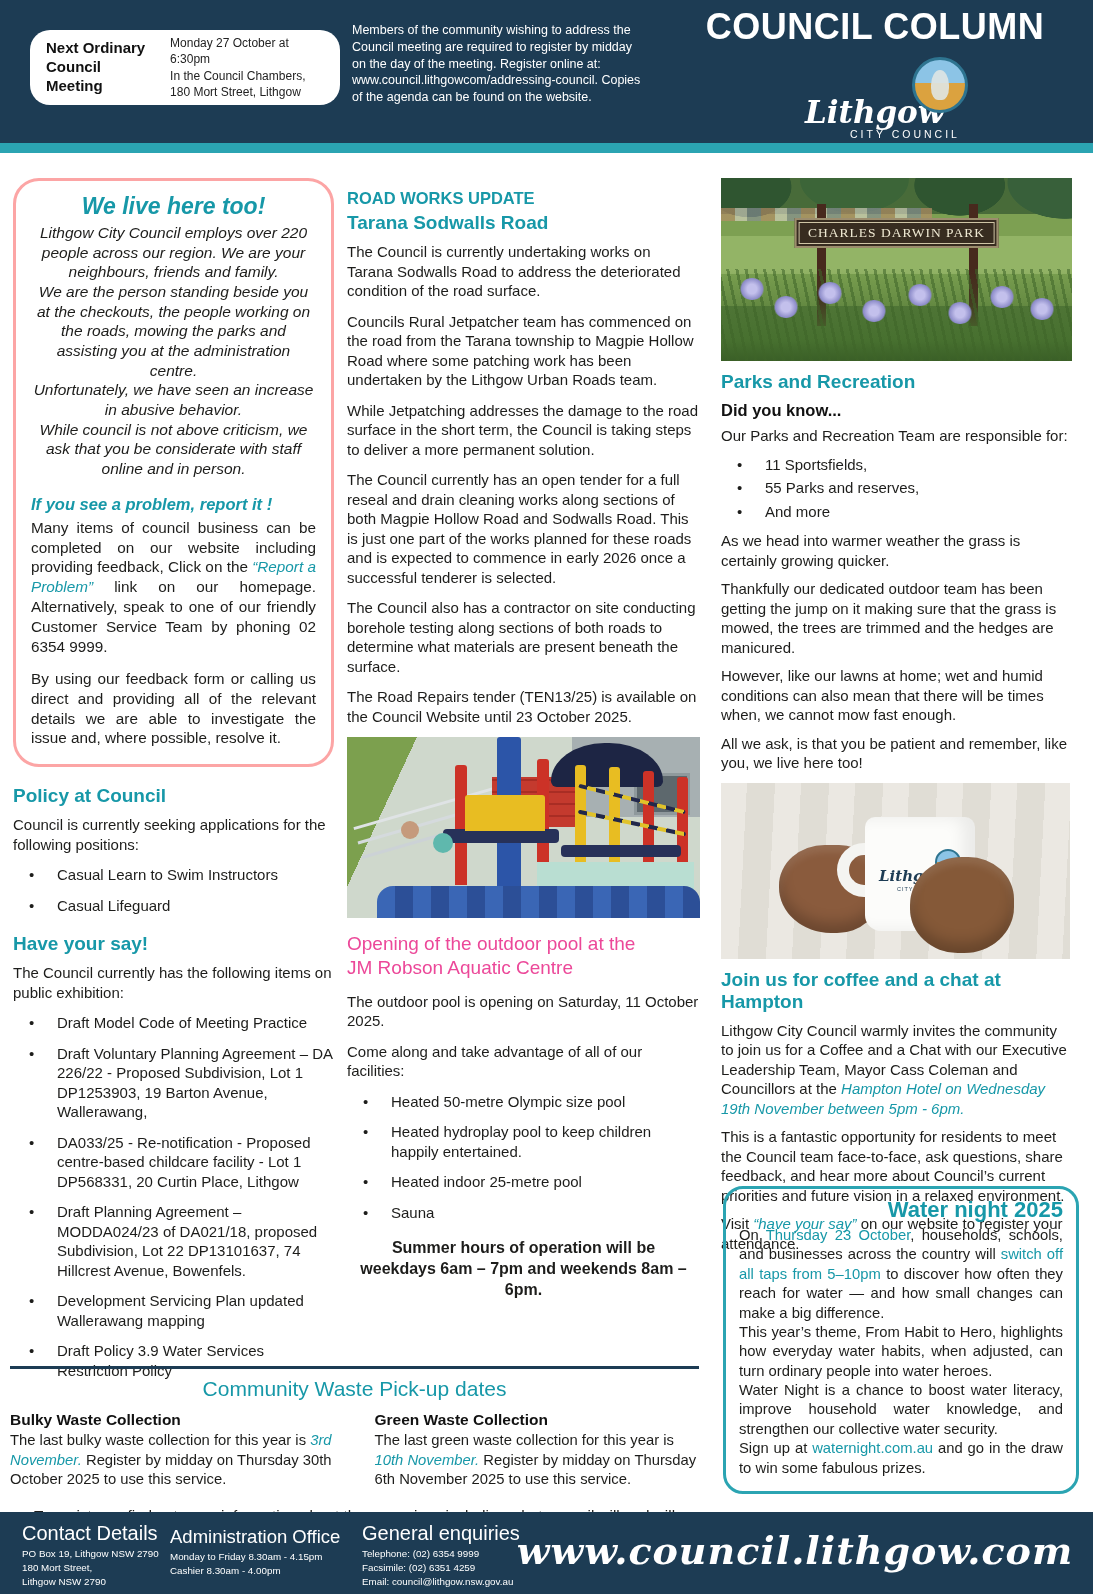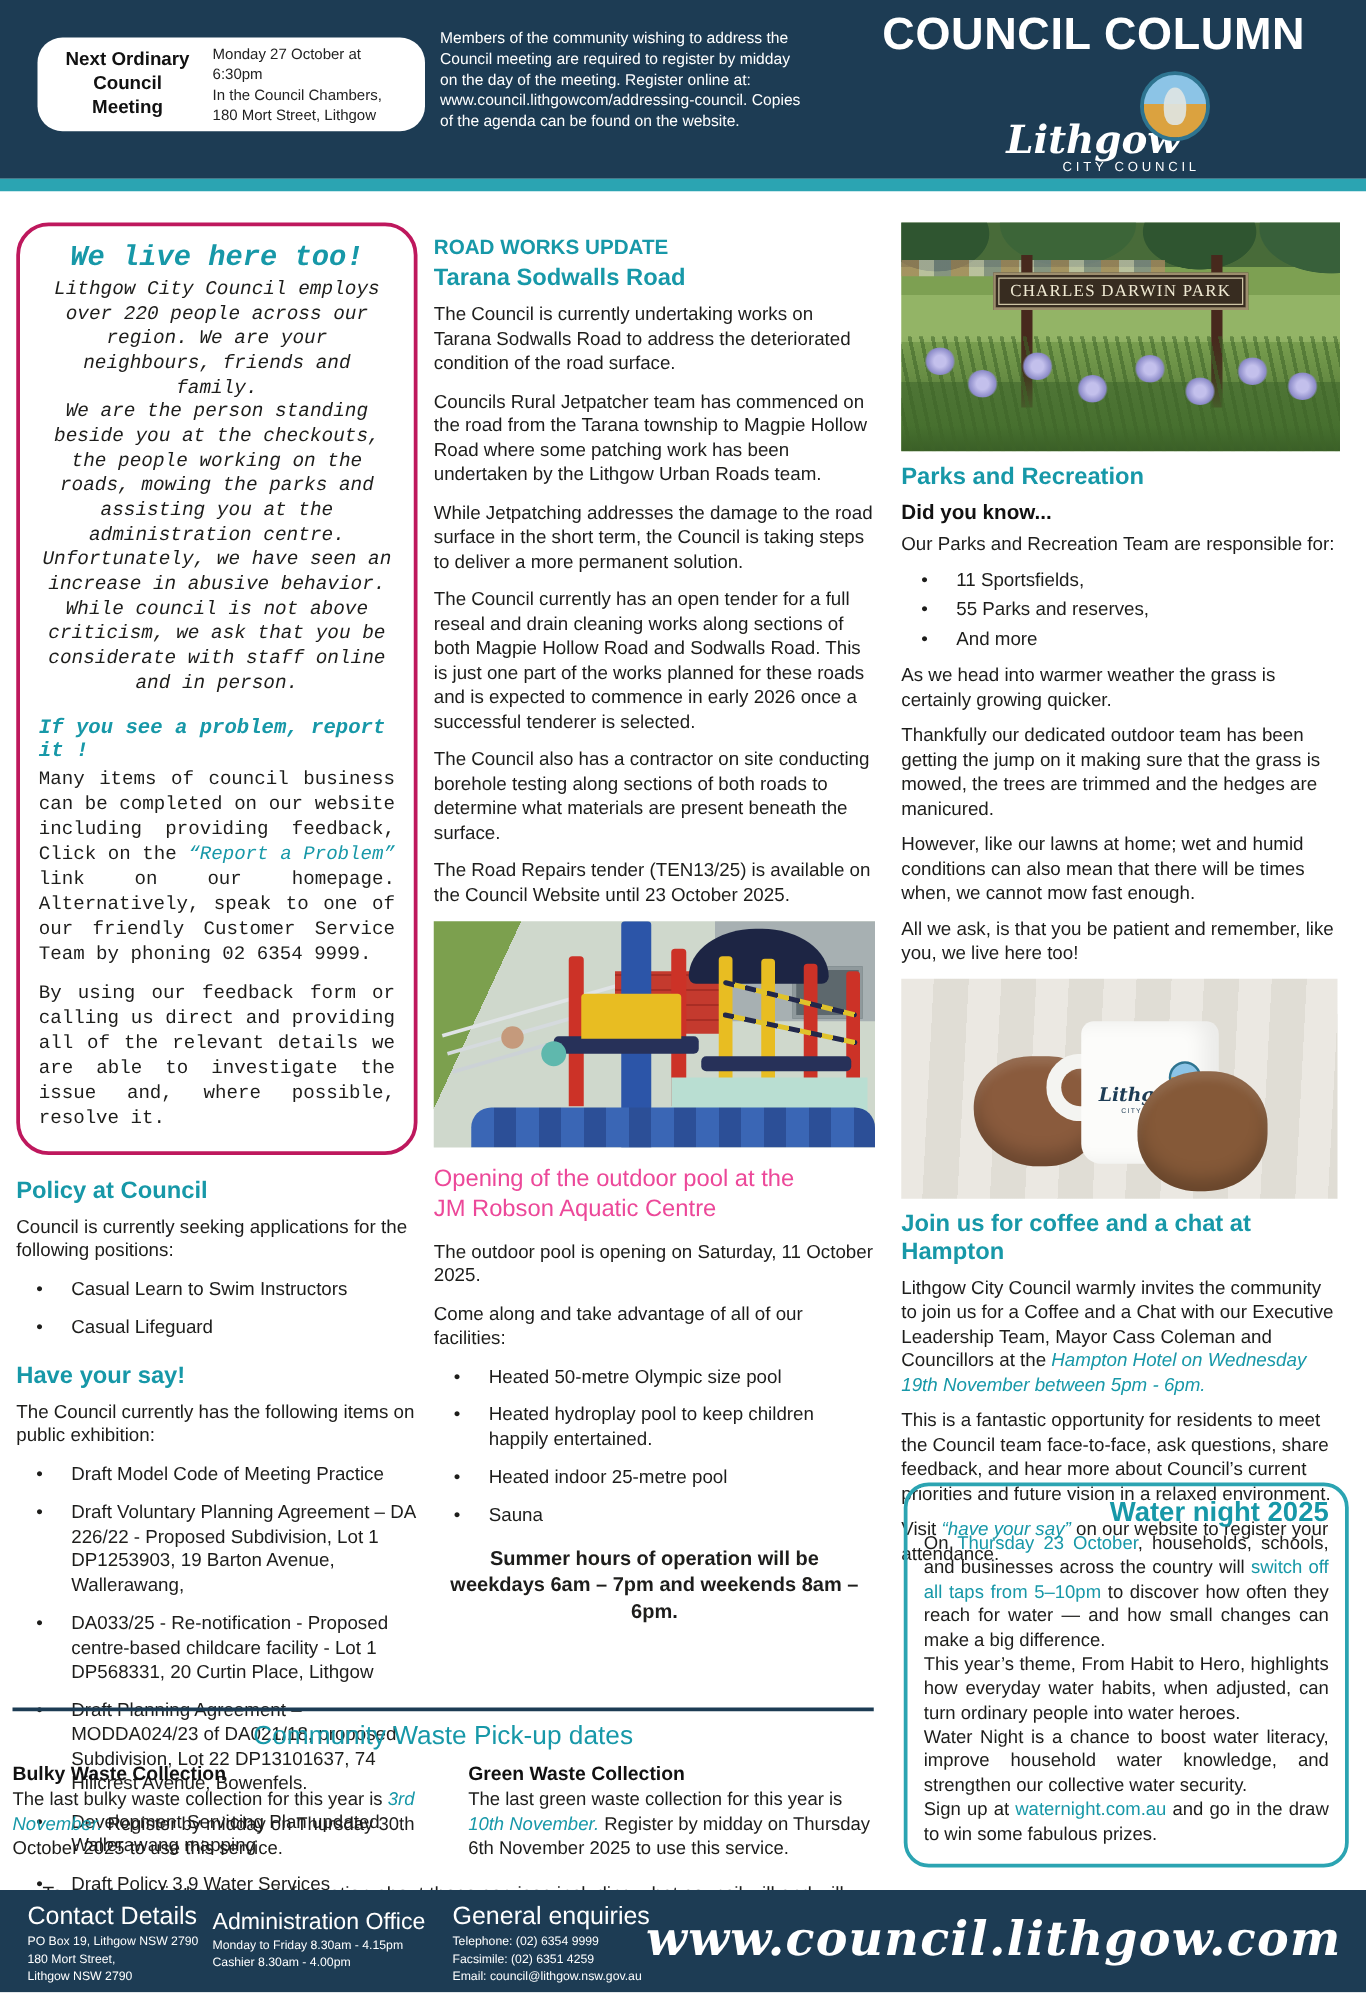--- a/index.html
+++ b/index.html
@@ -5,21 +5,21 @@
   * { box-sizing: border-box; }
   html,body { margin:0; padding:0; background:#ffffff; }
   body { font-family:"Liberation Sans", sans-serif; color:#1d1d1b; }
   .page { position:relative; width:1093px; height:1594px; background:#ffffff; overflow:hidden; }
 
   
   .header { position:absolute; left:0; top:0; width:1093px; height:143px; background:#1d3c54; }
   .stripe { position:absolute; left:0; top:143px; width:1093px; height:10px; background:#2ba4b2; }
   .meeting-box { position:absolute; left:30px; top:30px; width:310px; height:75px; background:#ffffff;
                  border-radius:20px; display:flex; align-items:center; gap:12px; padding:0 16px; }
-  .meeting-title { font-weight:bold; font-size:15px; line-height:1.25; color:#111; width:118px;text-align:center; }
+  .meeting-title { font-weight:bold; font-size:15px; line-height:1.25; color:#111; width:118px; }
   .meeting-details { font-size:12px; line-height:1.35; color:#222; }
   .register-note { position:absolute; left:352px; top:22px; width:295px; margin:0;
                    color:#ffffff; font-size:12.5px; line-height:1.34; }
   .page-title { position:absolute; left:675px; top:6px; width:400px; text-align:center;
                 color:#ffffff; font-weight:bold; font-size:36px; letter-spacing:0.5px; }
   .logo-script { position:absolute; left:805px; top:94px; color:#ffffff;
                  font-family:"DejaVu Serif", serif; font-style:italic; font-weight:bold; font-size:31px; }
   .logo-sub { position:absolute; left:850px; top:128px; color:#ffffff; font-size:10.5px; letter-spacing:3px; }
   .emblem { position:absolute; left:912px; top:57px; width:56px; height:56px; border-radius:50%;
             border:3px solid #2e7490; background:linear-gradient(180deg,#8cc4e6 0 46%, #dba23f 46% 100%); }
@@ -36,21 +36,21 @@
   .bullets li::before { content:"•"; position:absolute; left:16px; top:0; }
   .tl { color:#1798a8; }
   .tl-i { color:#1798a8; font-style:italic; }
 
   
   .col-left  { position:absolute; left:13px;  top:178px; width:321px; }
   .col-mid   { position:absolute; left:347px; top:177px; width:353px; }
   .col-right { position:absolute; left:721px; top:178px; width:352px; }
 
   
-  .live-box { border:3px solid #be185d; border-radius:26px; padding:10px 15px 16px;font-family:Liberation Mono, monospace; }
+  .live-box { border:3px solid #fca5a5; border-radius:26px; padding:10px 15px 16px; }
   .live-title { text-align:center; color:#1798a8; font-style:italic; font-weight:600;
                 font-size:23px; margin:2px 0 3px; }
   .live-p { text-align:center; font-style:italic; font-size:15.5px; line-height:1.27; margin:0; }
   .report-title { color:#1798a8; font-weight:bold; font-style:italic; font-size:16.5px; margin:16px 0 4px; }
   .report-p { text-align:justify; font-size:15.3px; line-height:1.3; margin:0 0 12px; }
   .report-p:last-child { margin-bottom:0; }
 
   
   .photo { position:relative; overflow:hidden; }
   .photo-park { width:351px; height:183px;

